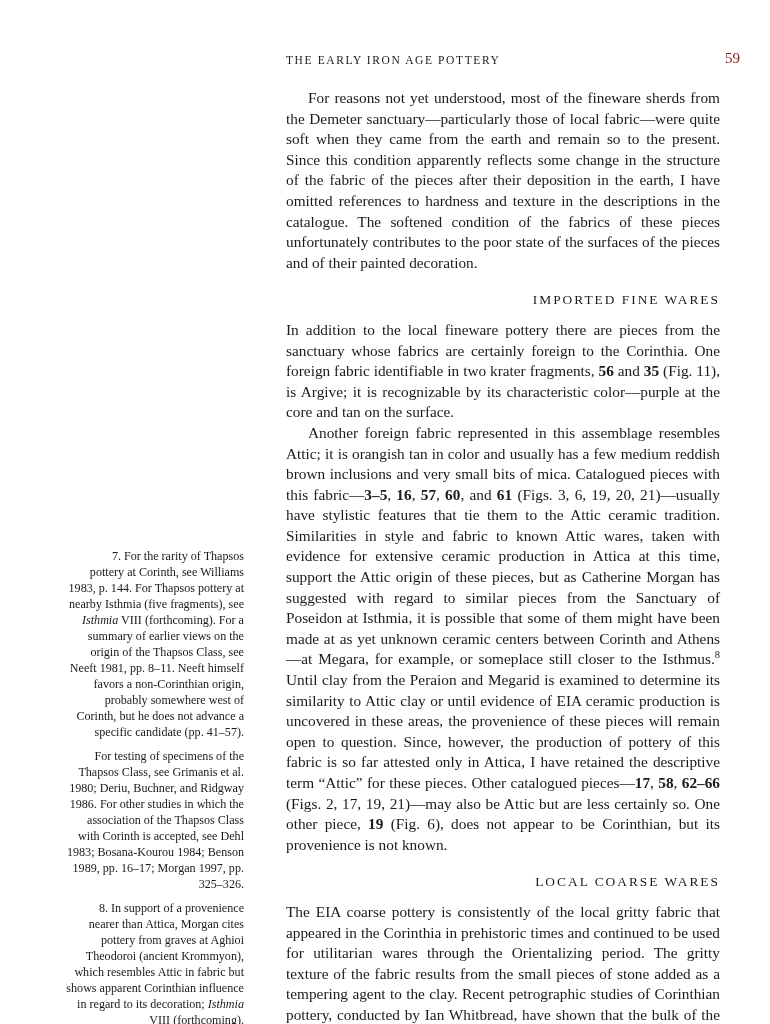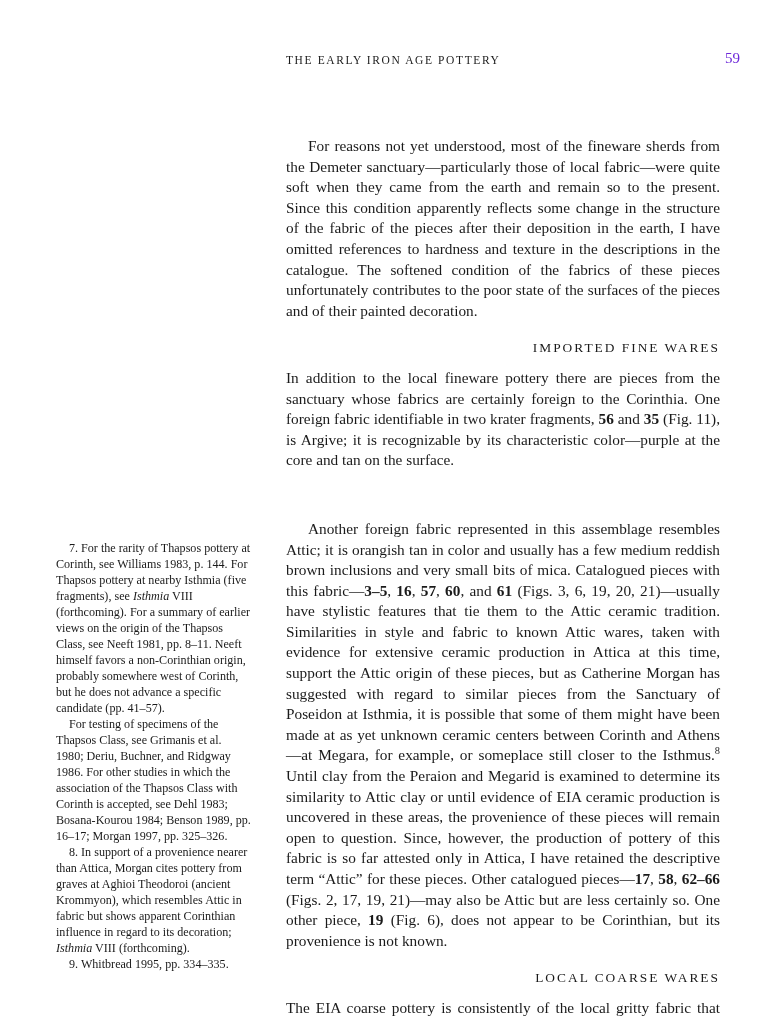--- a/index.html
+++ b/index.html
@@ -33,41 +33,40 @@
     text-transform: uppercase;
     color: #1a1a1a;
   }
   .folio {
     position: absolute;
     top: 50px;
     left: 690px;
     width: 50px;
     text-align: right;
     font-size: 15px;
-    color: #6d28d9;
+    color: #7f1d1d;
   }
   
   .main-col {
     position: absolute;
     top: 88px;
     left: 286px;
     width: 434px;
     font-size: 15.3px;
     line-height: 20.6px;
     text-align: justify;
     -webkit-hyphens: auto;
     hyphens: auto;
   }
   .main-col p {
     margin: 0;
     text-indent: 0;
   }
   .main-col p.indent {
     text-indent: 22px;
-    margin-top: 48px;
   }
   .section-head {
     margin: 17px 0 9px 0;
     font-size: 13.4px;
     letter-spacing: 2.0px;
     font-variant: small-caps;
     text-transform: uppercase;
     text-align: right;
   }
   .bold {
@@ -85,22 +84,23 @@
   .notes-col {
     position: absolute;
     top: 540px;
     left: 56px;
     width: 196px;
     font-size: 12.1px;
     line-height: 16.0px;
     text-align: left;
   }
   .notes-col p {
-    margin: 0;
+    margin: 8px;
     text-indent: 13px;
+    text-align: right;
   }
 </style>
 </head>
 <body>
 
 <div class="page">
 
   <div class="running-head">The Early Iron Age Pottery</div>
   <div class="folio">59</div>
 

